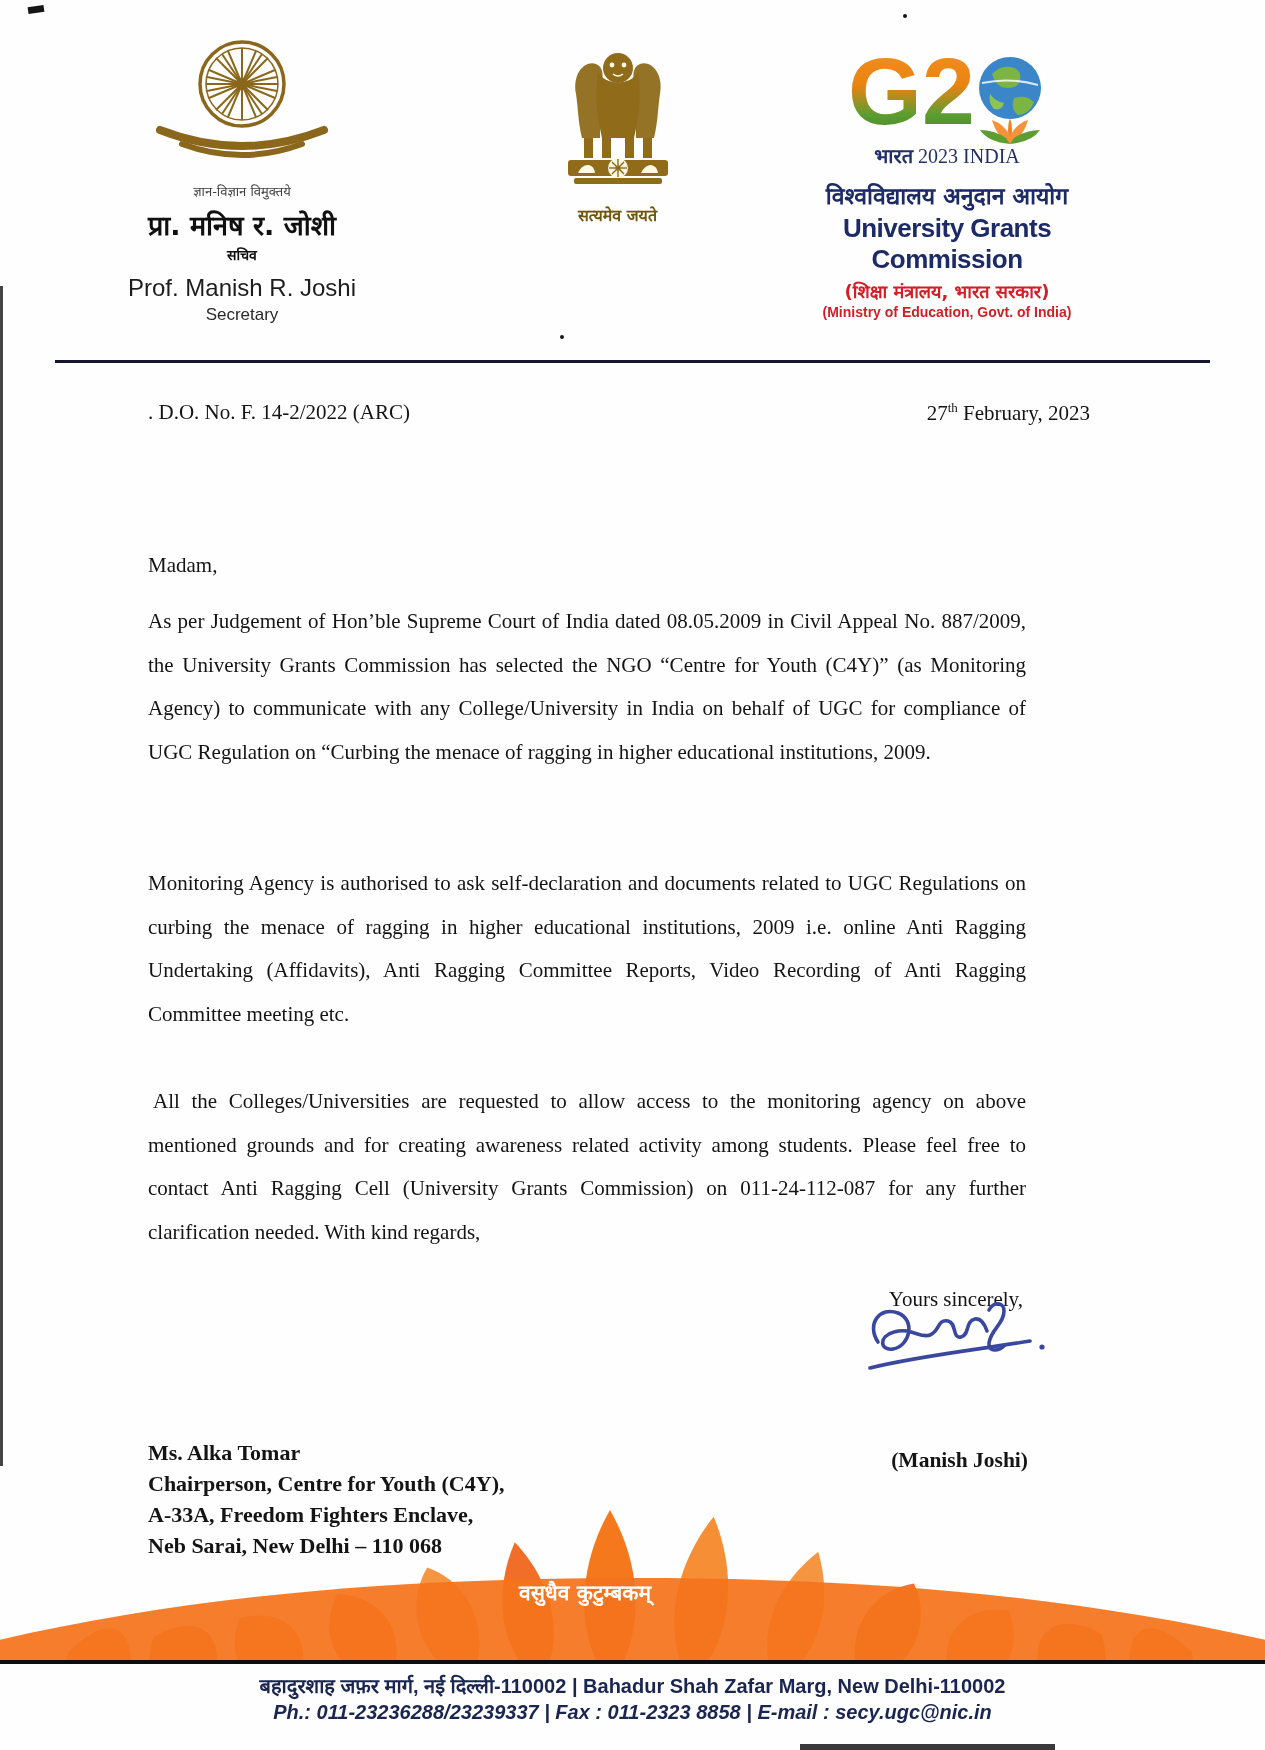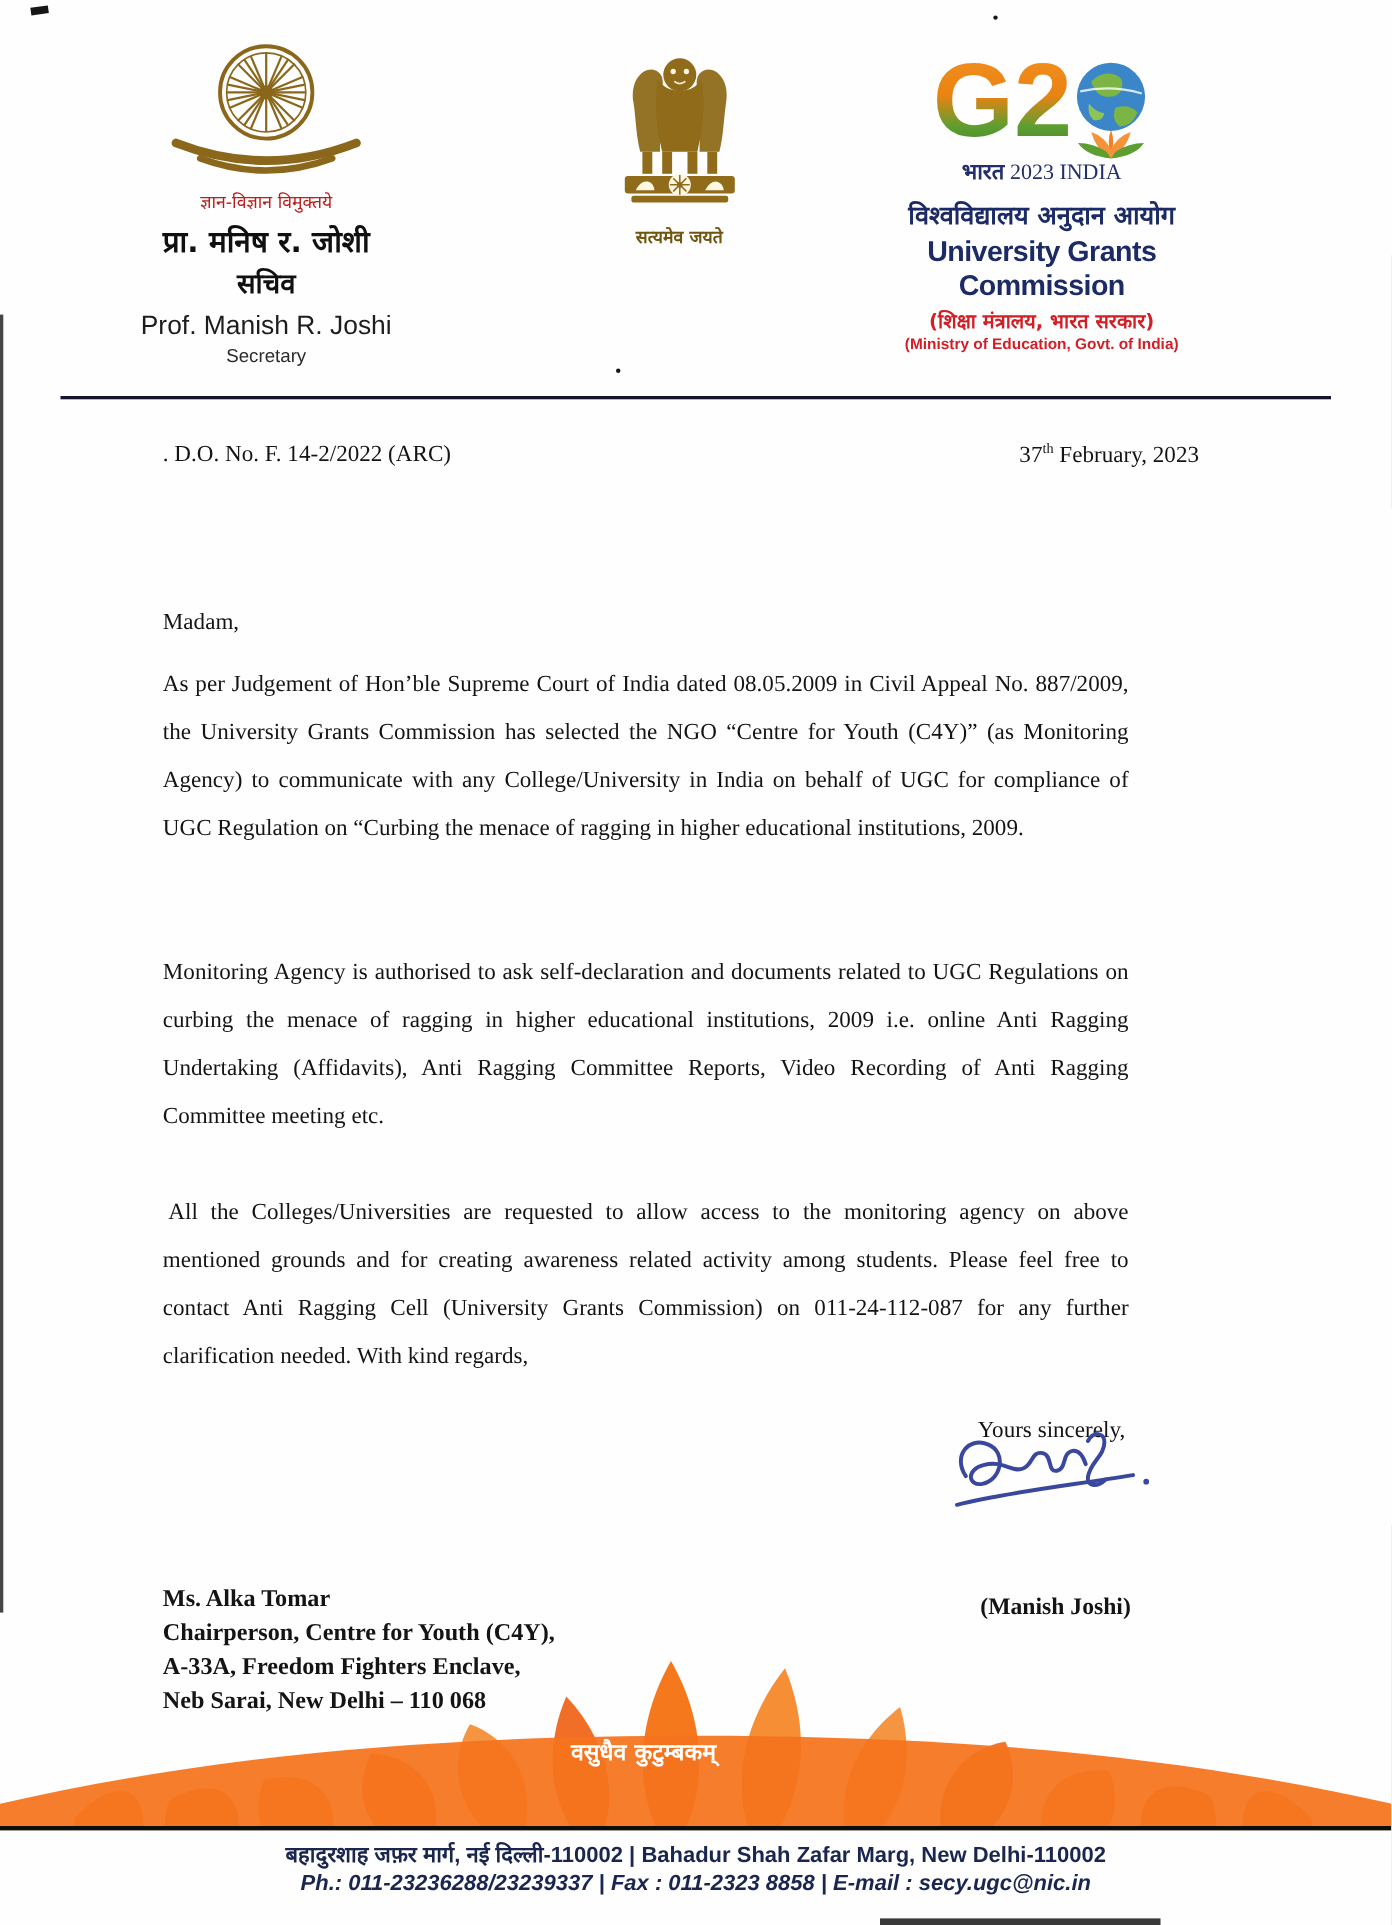--- a/index.html
+++ b/index.html
@@ -6,23 +6,23 @@
   html,body { background:#e8e8e8; }
   .page {
     position:relative; width:1265px; height:1750px; margin:0 auto;
     background:#fefefe; overflow:hidden;
     font-family:"Liberation Serif", serif; color:#141414;
   }
   .abs { position:absolute; }
 
   
   .hdr-left { left:92px; top:38px; width:300px; text-align:center; }
-  .hdr-left .dev-motto { font-size:16px; color:#b91c1c; margin-top:4px; font-family:"DejaVu Sans", sans-serif; }
+  .hdr-left .dev-motto { font-size:13px; color:#404040; margin-top:14px; font-family:"DejaVu Sans", sans-serif; }
   .hdr-left .name-hi { font-size:27px; font-weight:bold; color:#101010; margin-top:6px; font-family:"DejaVu Sans", sans-serif; }
-  .hdr-left .title-hi { font-size:25px; font-weight:bold; color:#101010; margin-top:2px; font-family:"DejaVu Sans", sans-serif; }
+  .hdr-left .title-hi { font-size:14px; font-weight:bold; color:#101010; margin-top:2px; font-family:"DejaVu Sans", sans-serif; }
   .hdr-left .name-en { font-size:24px; font-weight:normal; color:#1d1d1d; margin-top:10px; font-family:"Liberation Sans", sans-serif; }
   .hdr-left .title-en { font-size:17px; color:#2a2a2a; margin-top:3px; font-family:"Liberation Sans", sans-serif; }
 
   .hdr-center { left:535px; top:42px; width:165px; text-align:center; }
   .hdr-center .emblem-motto { font-size:16px; font-weight:bold; color:#70560f; margin-top:2px; font-family:"DejaVu Sans", sans-serif; }
 
   .hdr-right { left:782px; top:36px; width:330px; text-align:center; }
   .hdr-right .g20-tagline { font-size:20px; color:#232f6a; margin-top:-6px; }
   .hdr-right .g20-tagline .bh { font-weight:bold; font-family:"DejaVu Sans", sans-serif; }
   .hdr-right .org-hi { font-size:23px; font-weight:bold; color:#1c2b66; margin-top:10px; font-family:"DejaVu Sans", sans-serif; }
@@ -171,21 +171,21 @@
     <div class="org-hi">विश्वविद्यालय अनुदान आयोग</div>
     <div class="org-en">University Grants Commission</div>
     <div class="min-hi">(शिक्षा मंत्रालय, भारत सरकार)</div>
     <div class="min-en">(Ministry of Education, Govt. of India)</div>
   </div>
 
   <div class="abs divider"></div>
 
   <div class="abs refline">
     <span>. D.O. No. F. 14-2/2022 (ARC)</span>
-    <span><span>37</span><sup>th</sup><span> February, 2023</span></span>
+    <span><span>27</span><sup>th</sup><span> February, 2023</span></span>
   </div>
 
   <div class="abs salutation">Madam,</div>
 
   <p class="abs para p1">As per Judgement of Hon’ble Supreme Court of India dated 08.05.2009 in Civil Appeal No. 887/2009, the University Grants Commission has selected the NGO “Centre for Youth (C4Y)” (as Monitoring Agency) to communicate with any College/University in India on behalf of UGC for compliance of UGC Regulation on “Curbing the menace of ragging in higher educational institutions, 2009.</p>
   <p class="abs para p2">Monitoring Agency is authorised to ask self-declaration and documents related to UGC Regulations on curbing the menace of ragging in higher educational institutions, 2009 i.e. online Anti Ragging Undertaking (Affidavits), Anti Ragging Committee Reports, Video Recording of Anti Ragging Committee meeting etc.</p>
   <p class="abs para p3">All the Colleges/Universities are requested to allow access to the monitoring agency on above mentioned grounds and for creating awareness related activity among students. Please feel free to contact Anti Ragging Cell (University Grants Commission) on 011-24-112-087 for any further clarification needed. With kind regards,</p>
 
   <div class="abs closing">Yours sincerely,</div>
 

